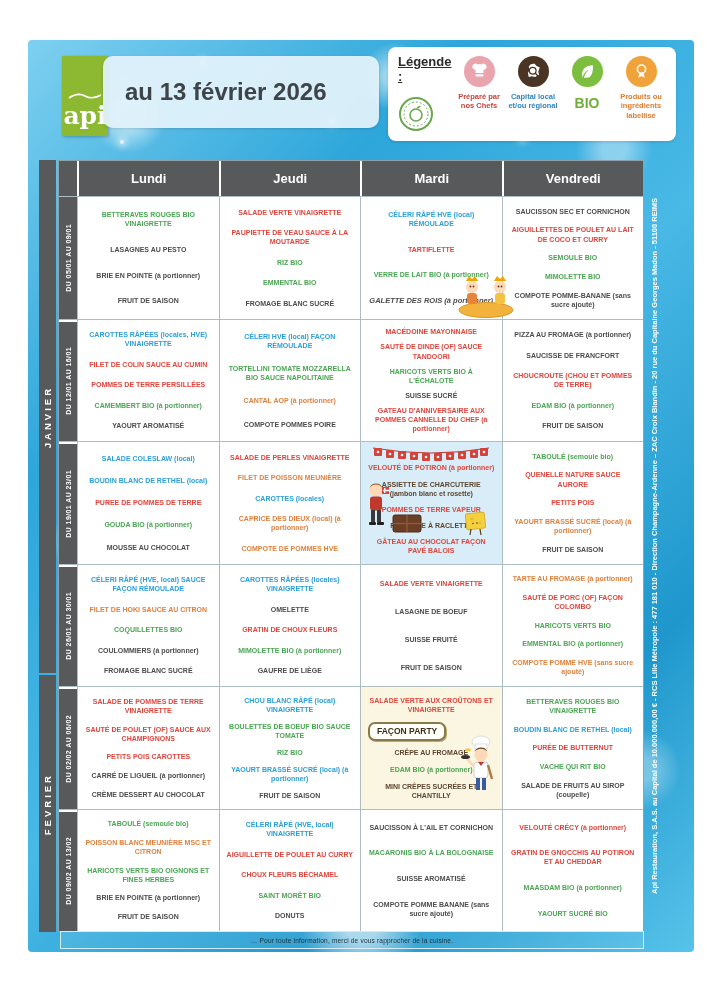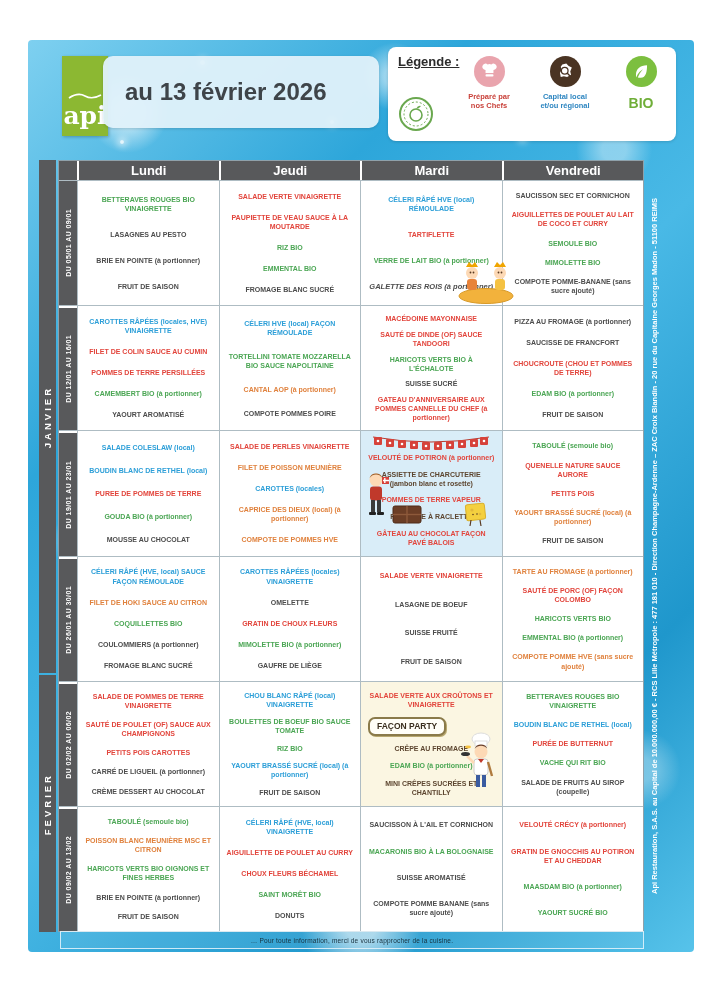--- a/index.html
+++ b/index.html
@@ -59,21 +59,21 @@
   }
   .month-seg{background:#58595b;display:flex;align-items:center;justify-content:center;}
   .month-seg + .month-seg{margin-top:2px;}
   .vtext{writing-mode:vertical-rl;transform:rotate(180deg);color:#fff;font-weight:bold;white-space:nowrap;}
   .month-seg .vtext{font-size:9.5px;letter-spacing:3px;}
   .menu-table{
     position:absolute;left:58px;top:160px;width:586px;height:772px;
     border:1px solid #8fa1aa;box-sizing:border-box;display:flex;flex-direction:column;
     background:#fff;
   }
-  .thead{height:19px;flex:none;display:flex;background:#58595b;}
+  .thead{height:35px;flex:none;display:flex;background:#58595b;}
   .thead-spacer{width:18px;flex:none;}
   .day-header{
     flex:1;display:flex;align-items:center;justify-content:center;
     color:#fff;font-weight:bold;font-size:13px;border-left:2px solid #fff;
   }
   .tbody{flex:1;display:flex;flex-direction:column;}
   .week-row{flex:1;display:flex;border-top:1px solid #aebcc3;}
   .week-label{
     width:18px;flex:none;background:#58595b;display:flex;align-items:center;justify-content:center;
   }
@@ -165,20 +165,29 @@
         </div>
         <div class="legend-cap" style="color: rgb(46, 134, 193);">Capital local et/ou régional</div>
       </div>
       <div class="legend-item">
         <div class="legend-icon" style="background: rgb(124, 191, 63);">
           <svg width="19" height="19" viewBox="0 0 24 24">
             <path fill="#fff" d="M19 4C10 4 5 9 5 16c0 2 .5 3.4.5 3.4S7 13 14 9c-5 5-6.5 10.5-6.5 10.5S9 20 11 20c7 0 8-9 8-16z"></path>
           </svg>
         </div>
         <div class="legend-cap legend-cap-big" style="color: rgb(111, 174, 56);">BIO</div>
+      </div>
+      <div class="legend-item">
+        <div class="legend-icon" style="background: rgb(239, 163, 58);">
+          <svg width="19" height="19" viewBox="0 0 24 24">
+            <circle cx="12" cy="9" r="5.2" fill="none" stroke="#fff" stroke-width="2"></circle>
+            <path d="M9.5 13.5 8 20l4-2.2L16 20l-1.5-6.5" fill="#fff"></path>
+          </svg>
+        </div>
+        <div class="legend-cap" style="color: rgb(224, 123, 46);">Produits ou ingrédients labellisé</div>
       </div>
     </div>
 </div>
 
 <div class="months-col">
     <div class="month-seg" style="flex: 4 1 0%;">
       <span class="vtext">JANVIER</span>
     </div>
     <div class="month-seg" style="flex: 2 1 0%;">
       <span class="vtext">FEVRIER</span>

